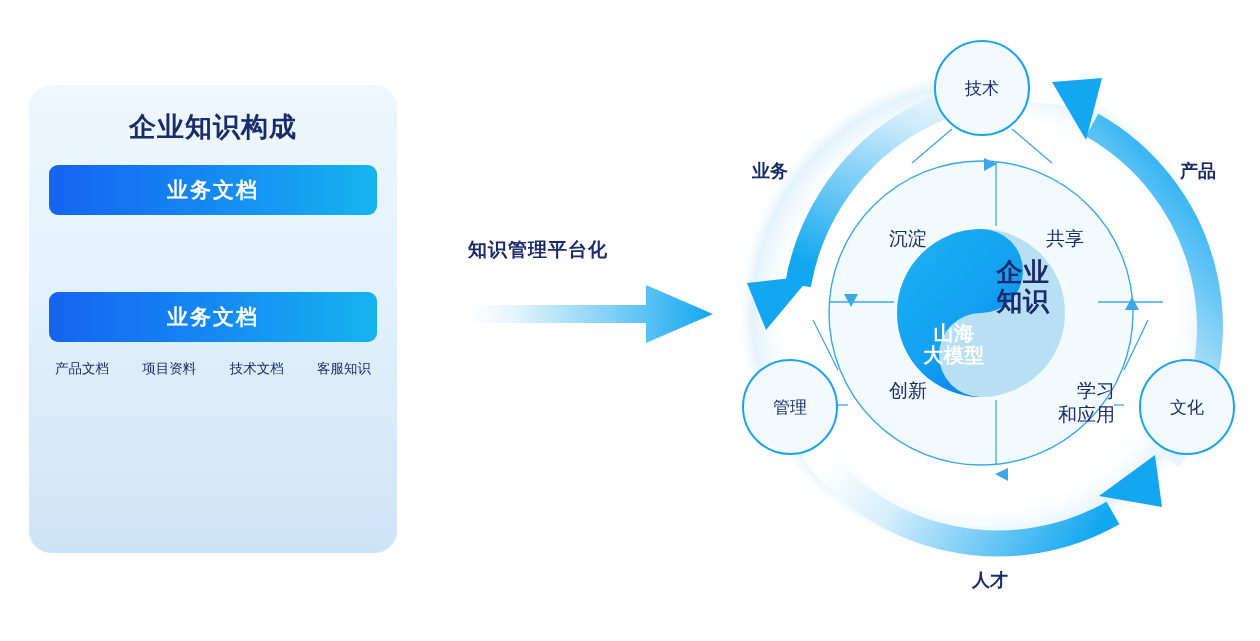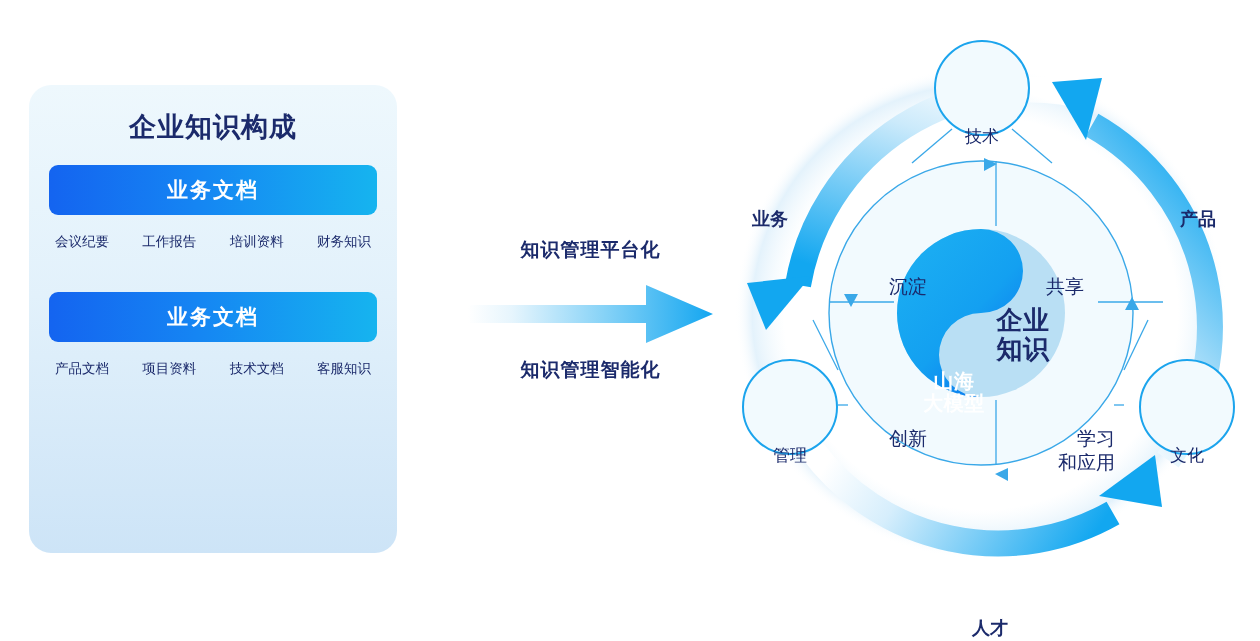--- a/index.html
+++ b/index.html
@@ -34,62 +34,55 @@
   }
   .tags{
     display:flex;justify-content:space-between;
     padding:0 6px;margin-top:18px;
   }
   .tags span{font-size:13.5px;color:#1b2a6b;white-space:nowrap;}
 
   
   .center-block{position:absolute;left:468px;top:215px;width:245px;height:185px;}
   .center-label{
-    position:absolute;left:0;right:0;text-align:center;
+    position:absolute;left:0;right:0;text-align:left;
     font-size:19px;font-weight:bold;color:#1b2a6b;letter-spacing:1px;
     white-space:nowrap;
   }
   .center-label.top{top:22px;}
   .center-label.bottom{top:142px;}
   .center-arrow{position:absolute;left:0;top:68px;width:245px;height:62px;}
 
   
   .diagram{position:absolute;left:700px;top:30px;width:560px;height:580px;}
   .diagram svg{display:block;}
 
   .lbl{
     position:absolute;color:#1b2a6b;white-space:nowrap;
     font-weight:bold;
-    margin-top:48px;
   }
   .node-lbl{font-size:17px;font-weight:normal;}
   .quad-lbl{font-size:19px;font-weight:normal;}
   .flow-lbl{font-size:18px;}
   .core-lbl{
     text-align:center;line-height:1.12;letter-spacing:0.5px;
   }
   .core-left{font-size:20px;color:#ffffff;font-weight:bold;}
   .core-right{font-size:26px;color:#1b2a6b;font-weight:bold;}
 </style>
 </head>
 <body>
 
 <div class="stage">
 
   <div class="panel">
     <div class="panel-title">企业知识构成</div>
 
     <div class="group g0">
       <div class="pill">业务文档</div>
-      <div class="tags">
-        <span>会议纪要</span>
-        <span>工作报告</span>
-        <span>培训资料</span>
-        <span>财务知识</span>
-      </div>
     </div>
 
     <div class="group g1">
       <div class="pill">业务文档</div>
       <div class="tags">
         <span>产品文档</span>
         <span>项目资料</span>
         <span>技术文档</span>
         <span>客服知识</span>
       </div>
@@ -103,21 +96,20 @@
       <defs>
         <linearGradient id="gArrowH" x1="0" y1="0" x2="1" y2="0">
           <stop offset="0%" stop-color="#ffffff"></stop>
           <stop offset="18%" stop-color="#e6f5fd"></stop>
           <stop offset="55%" stop-color="#88d3f7"></stop>
           <stop offset="100%" stop-color="#13a6f0"></stop>
         </linearGradient>
       </defs>
       <path d="M0,22 L178,22 L178,2 L245,31 L178,60 L178,40 L0,40 Z" fill="url(#gArrowH)"></path>
     </svg>
-    <div class="center-label bottom">知识管理智能化</div>
   </div>
 
   <div class="diagram">
     <svg width="560" height="580" viewBox="0 0 560 580">
       <defs>
         <linearGradient id="gFlowL" x1="0.75" y1="0" x2="0.25" y2="1">
           <stop offset="0%" stop-color="#ffffff"></stop>
           <stop offset="30%" stop-color="#cbeafb"></stop>
           <stop offset="100%" stop-color="#12a7f0"></stop>
         </linearGradient>

